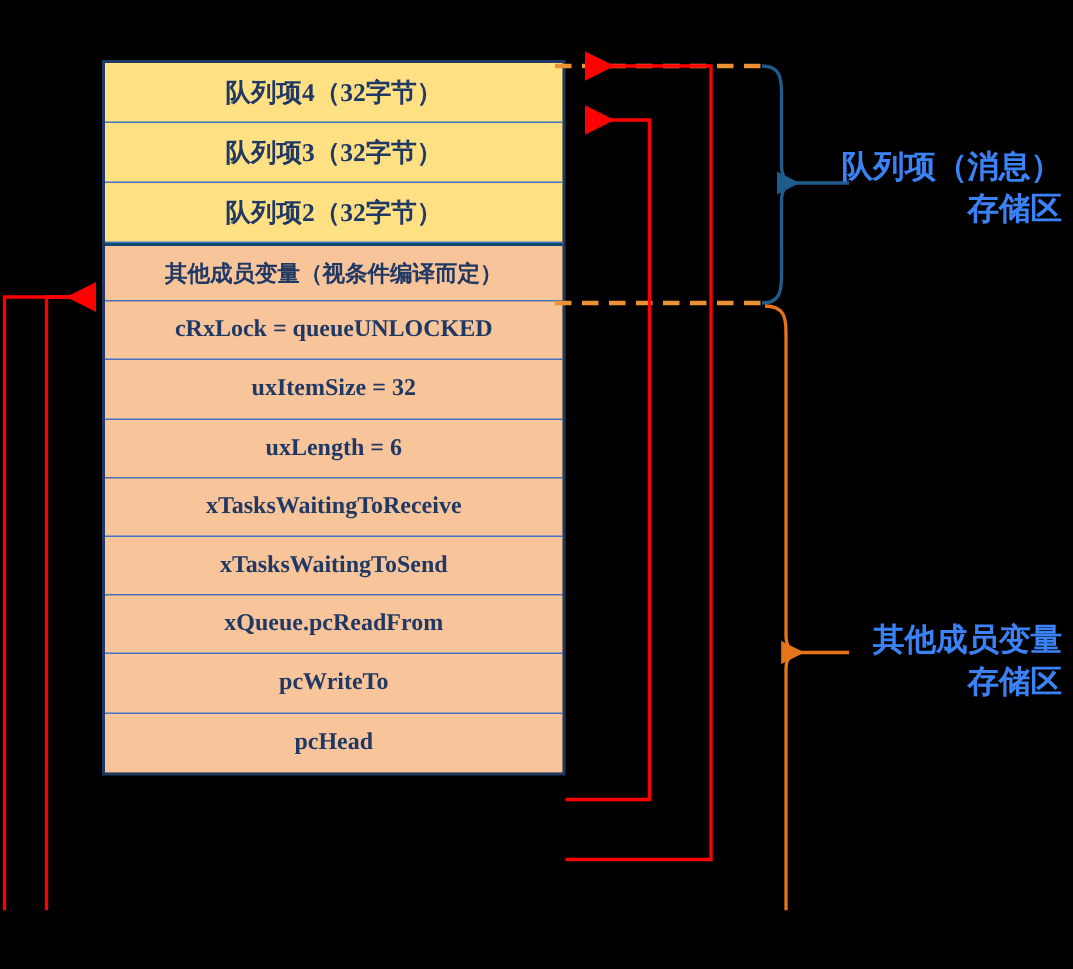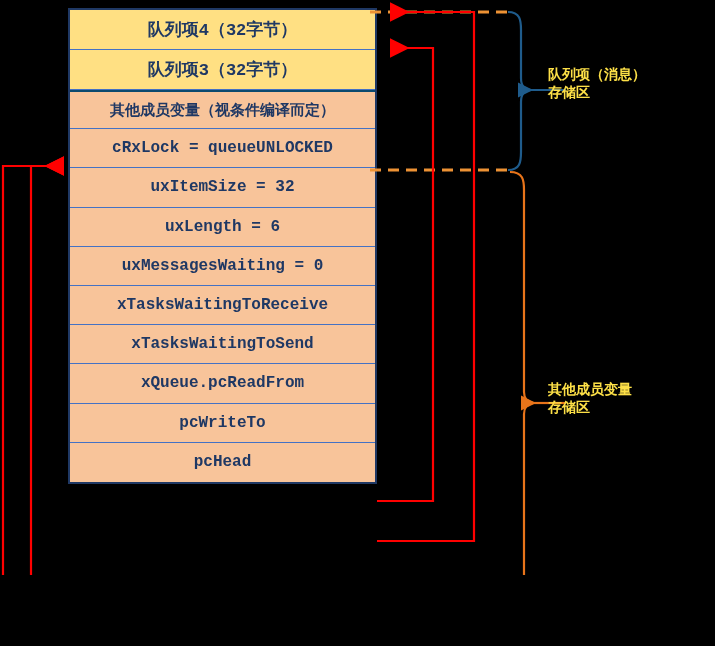--- a/index.html
+++ b/index.html
@@ -6,21 +6,22 @@
     margin: 0;
     padding: 0;
     background: #000000;
   }
   #canvas {
     position: relative;
     width: 715px;
     height: 575px;
     background: #000000;
     overflow: hidden;
-    font-family: Liberation Mono, monospace;
+    font-family: Liberation Serif, serif;
+    margin-top: 32px;
   }
   
   #mem-table {
     position: absolute;
     left: 68px;
     top: 8px;
     width: 309px;
     border: 2px solid #1F3864;
     box-sizing: border-box;
     z-index: 5;
@@ -57,59 +58,59 @@
     left: 0; top: 0;
     width: 715px;
     height: 646px;
     z-index: 10;
     pointer-events: none;
   }
 
   
   .side-label {
     position: absolute;
-    color: #fde047;
+    color: #3b82f6;
     font-weight: bold;
-    font-size: 14px;
+    font-size: 21px;
     line-height: 1.32;
-    text-align: left;
+    text-align: right;
     z-index: 12;
     white-space: nowrap;
   }
   #label-items { left: 548px; top: 66px; width: 160px; }
   #label-struct { left: 548px; top: 381px; width: 160px; }
 </style>
 </head>
 <body>
 
 <div id="canvas">
 
   <div id="mem-table">
 
     <div class="mem-row row-item">
       <span>队列项4（32字节）</span>
     </div>
     <div class="mem-row row-item">
       <span>队列项3（32字节）</span>
     </div>
+    <div class="mem-row row-item">
+      <span>队列项2（32字节）</span>
+    </div>
 
     <div class="mem-row row-struct small row-boundary">
       <span>其他成员变量（视条件编译而定）</span>
     </div>
     <div class="mem-row row-struct">
       <span>cRxLock = queueUNLOCKED</span>
     </div>
     <div class="mem-row row-struct">
       <span>uxItemSize = 32</span>
     </div>
     <div class="mem-row row-struct">
       <span>uxLength = 6</span>
-    </div>
-    <div class="mem-row row-struct">
-      <span>uxMessagesWaiting = 0</span>
     </div>
     <div class="mem-row row-struct">
       <span>xTasksWaitingToReceive</span>
     </div>
     <div class="mem-row row-struct">
       <span>xTasksWaitingToSend</span>
     </div>
     <div class="mem-row row-struct">
       <span>xQueue.pcReadFrom</span>
     </div>

